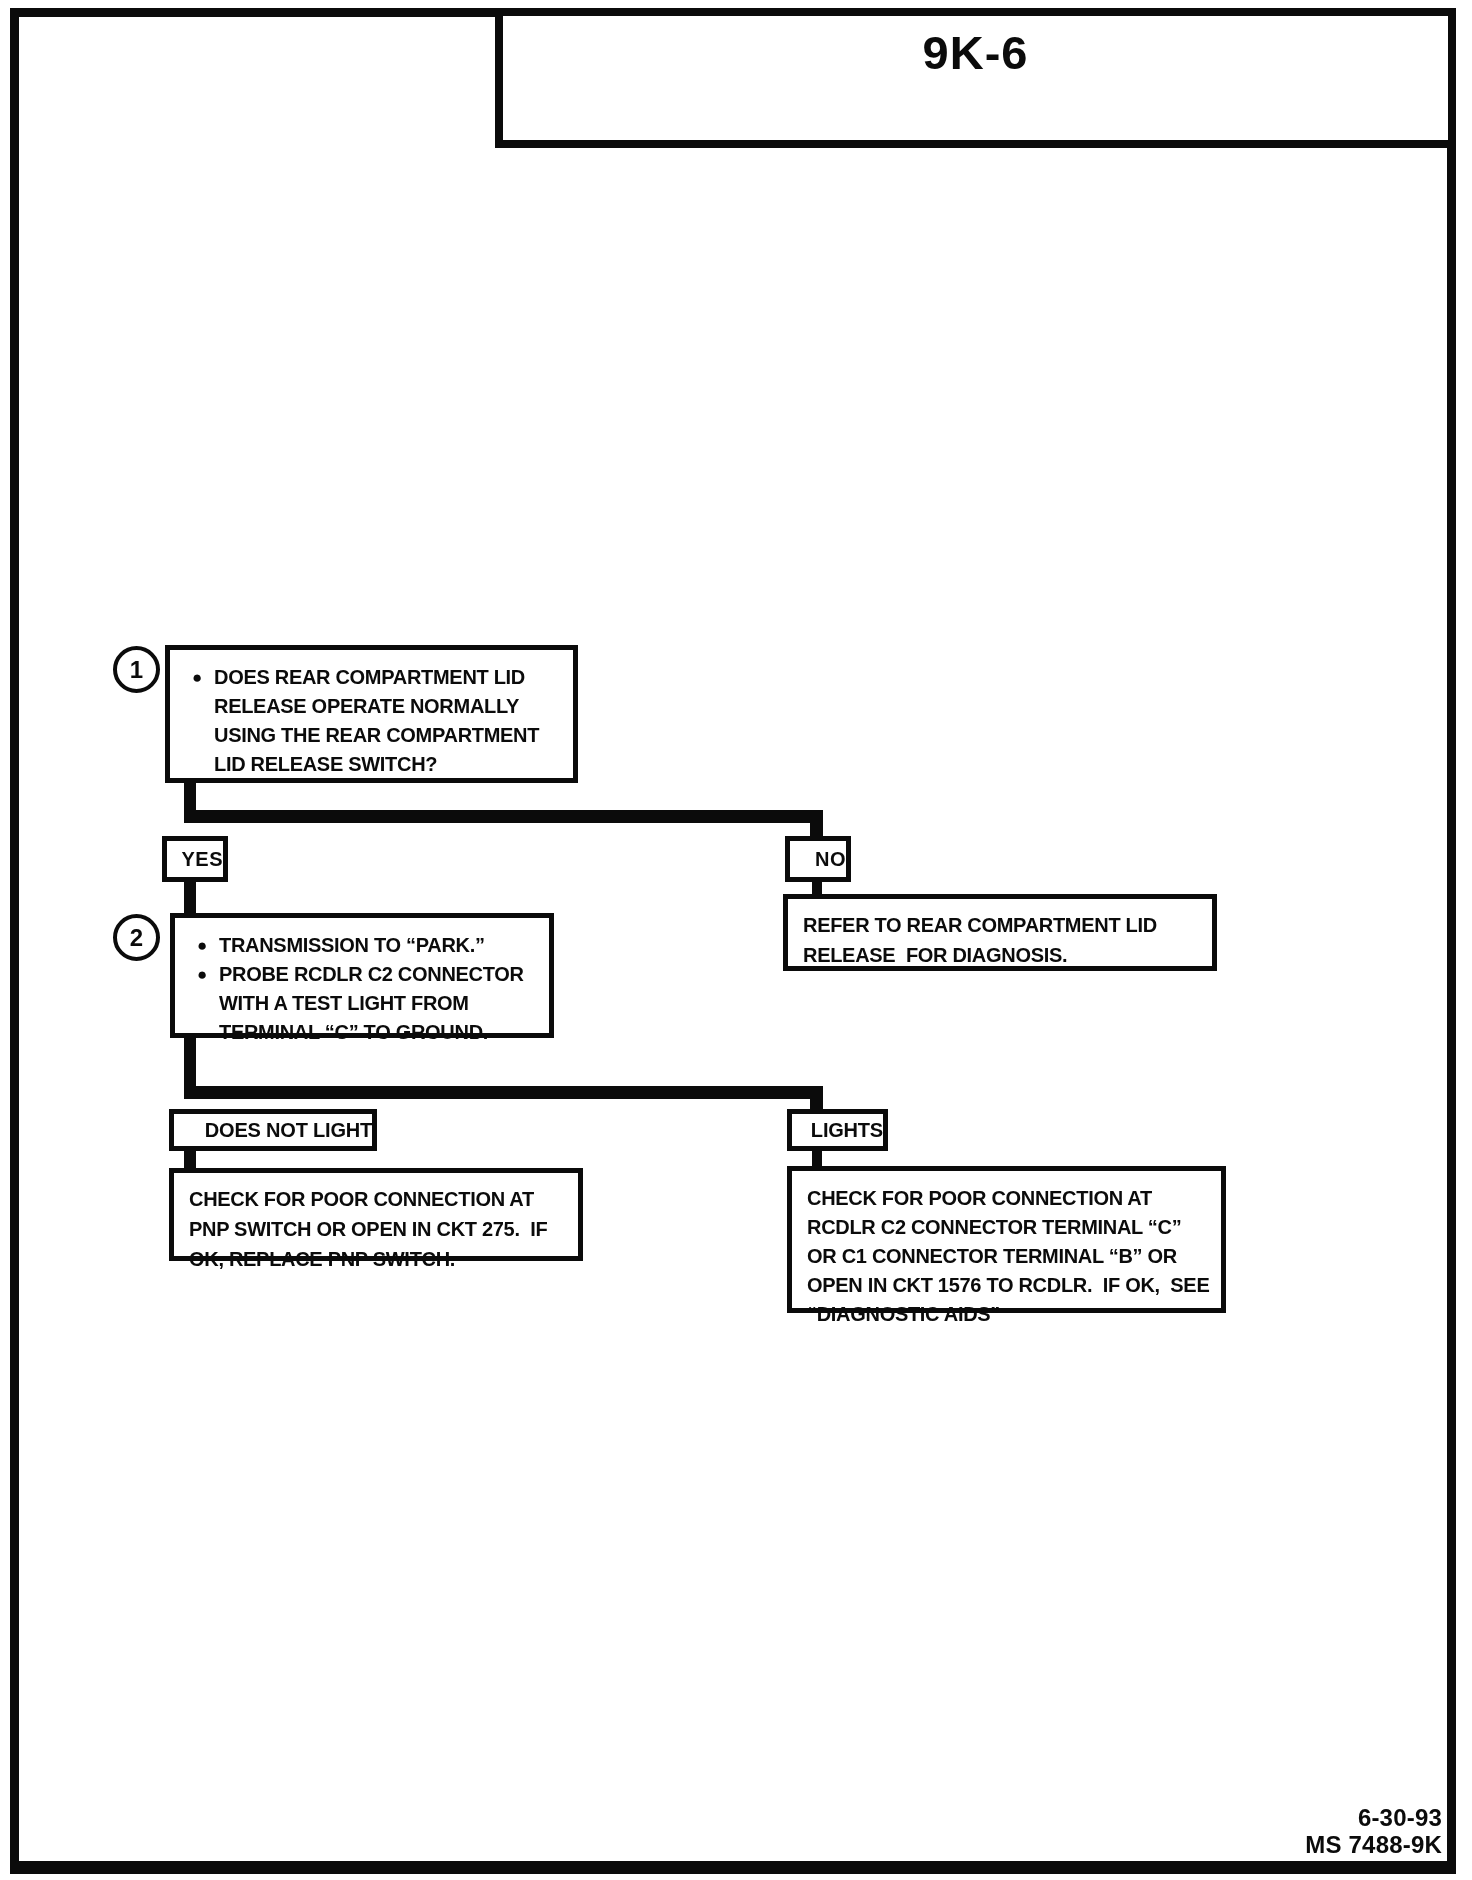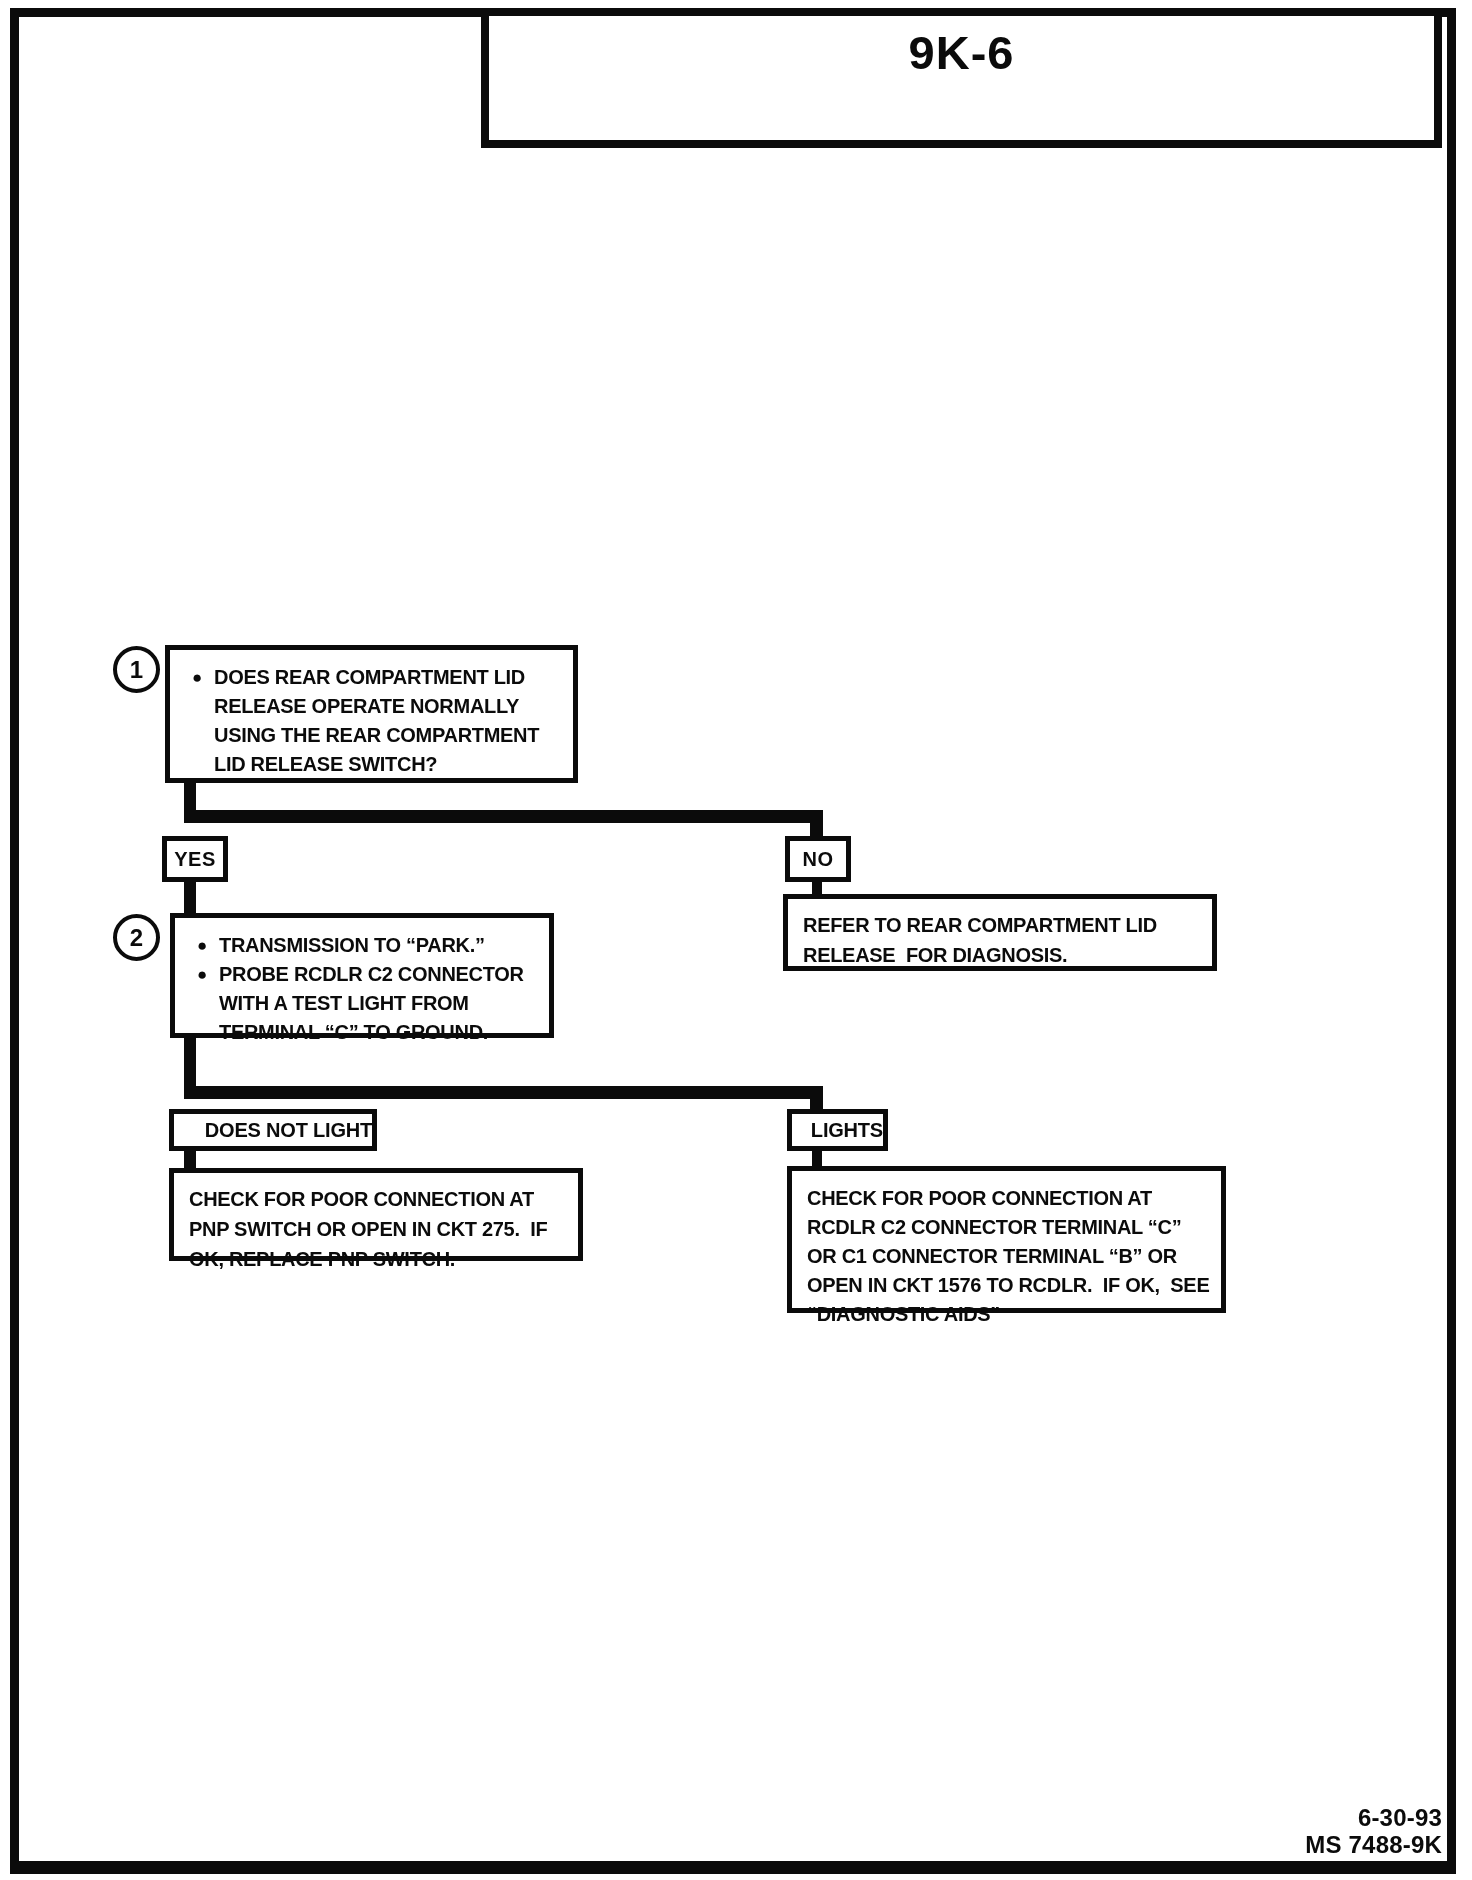--- a/index.html
+++ b/index.html
@@ -18,21 +18,21 @@
   }
   .abs{position:absolute;box-sizing:border-box;}
   
   #page-border{
     left:10px;top:8px;width:1446px;height:1866px;
     border:9px solid var(--ink);
     border-bottom-width:13px;
     background:transparent;
   }
   #title-box{
-    left:481px;top:8px;width:961px;height:140px;
+    left:495px;top:8px;width:961px;height:140px;
     border:8px solid var(--ink);
     background:var(--paper);
     display:flex;flex-direction:column;align-items:center;justify-content:flex-start;
   }
   #page-code{
     margin-top:12px;
     font-size:47px;font-weight:bold;letter-spacing:1px;line-height:50px;
   }
   #page-title{
     font-size:37px;font-weight:bold;letter-spacing:0.2px;line-height:44px;
@@ -56,21 +56,21 @@
   }
   .bullet-row{display:flex;align-items:flex-start;}
   .bullet{
     flex:none;
     font-size:17px;line-height:29px;
     width:22px;text-align:left;
   }
   .step-box{padding:13px 6px 6px 22px;display:flex;flex-direction:column;}
   .result-box{padding:11px 8px 6px 15px;display:flex;align-items:flex-start;}
   .label-box{
-    display:flex;align-items:center;justify-content:center;
+    display:flex;align-items:center;justify-content:flex-end;
     font-weight:bold;font-size:20px;letter-spacing:0.5px;
   }
   .label-box.left-align{justify-content:flex-end;padding-left:9px;letter-spacing:-0.2px;}
   .circle-badge{
     position:absolute;box-sizing:border-box;
     width:47px;height:47px;border-radius:50%;
     border:4px solid var(--ink);background:var(--paper);
     display:flex;align-items:center;justify-content:center;
     font-size:24px;font-weight:bold;
   }

